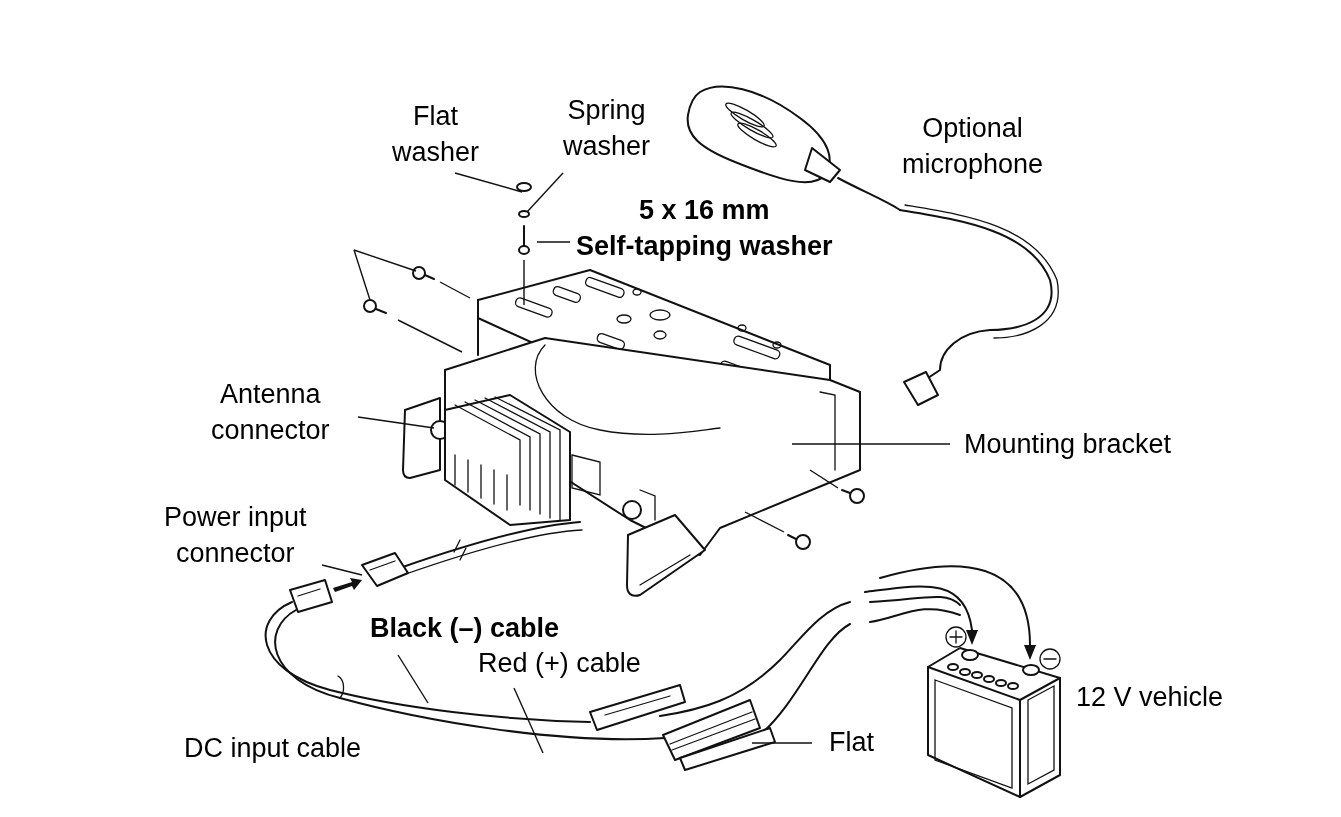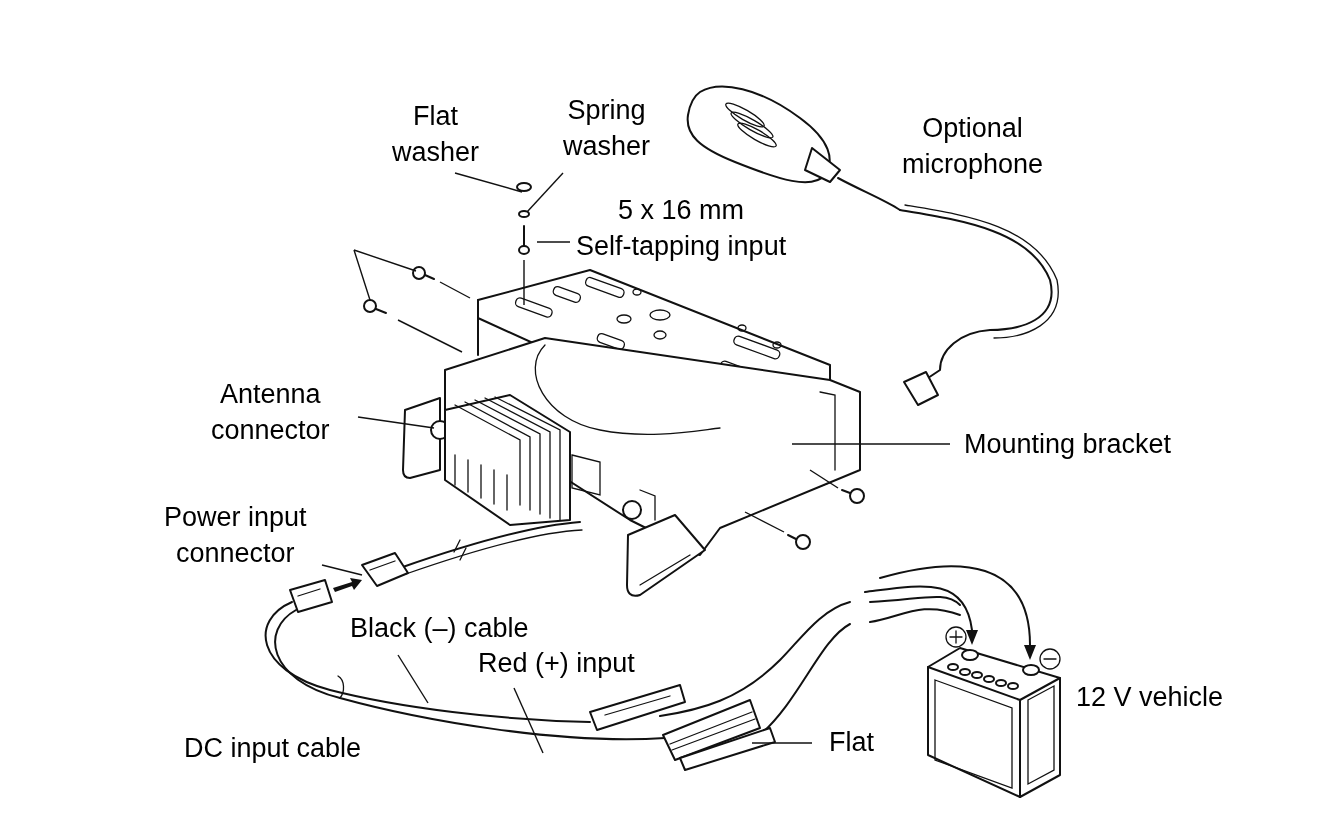--- a/index.html
+++ b/index.html
@@ -199,38 +199,38 @@
 </svg>
 
 <div class="lbl" style="left:392px; top:98px;">
   <span>Flat</span>
   <span>washer</span>
 </div>
 <div class="lbl" style="left:563px; top:92px;">
   <span>Spring</span>
   <span>washer</span>
 </div>
-<div class="lbl" style="left:576px; top:192px;">
+<div class="lbl" style="left:576px; top:192px;font-weight:bold;">
   <span>5 x 16 mm</span>
-  <span>Self-tapping input</span>
+  <span>Self-tapping washer</span>
 </div>
 <div class="lbl" style="left:902px; top:110px;">
   <span>Optional</span>
   <span>microphone</span>
 </div>
 <div class="lbl" style="left:211px; top:376px;">
   <span>Antenna</span>
   <span>connector</span>
 </div>
 <div class="lbl left" style="left:964px; top:426px;">Mounting bracket</div>
 <div class="lbl" style="left:164px; top:499px;">
   <span>Power input</span>
   <span>connector</span>
 </div>
-<div class="lbl left" style="left:350px; top:610px;">Black (–) cable</div>
-<div class="lbl left" style="left:478px; top:645px;">Red (+) input</div>
+<div class="lbl left" style="left:370px; top:610px;font-weight:bold;">Black (–) cable</div>
+<div class="lbl left" style="left:478px; top:645px;">Red (+) cable</div>
 <div class="lbl left" style="left:184px; top:730px;">DC input cable</div>
 <div class="lbl left" style="left:829px; top:724px;">Flat</div>
 <div class="lbl" style="left:1076px; top:679px;">
   <span>12 V vehicle</span>
 </div>
 
 </div>
 
 </body></html>

